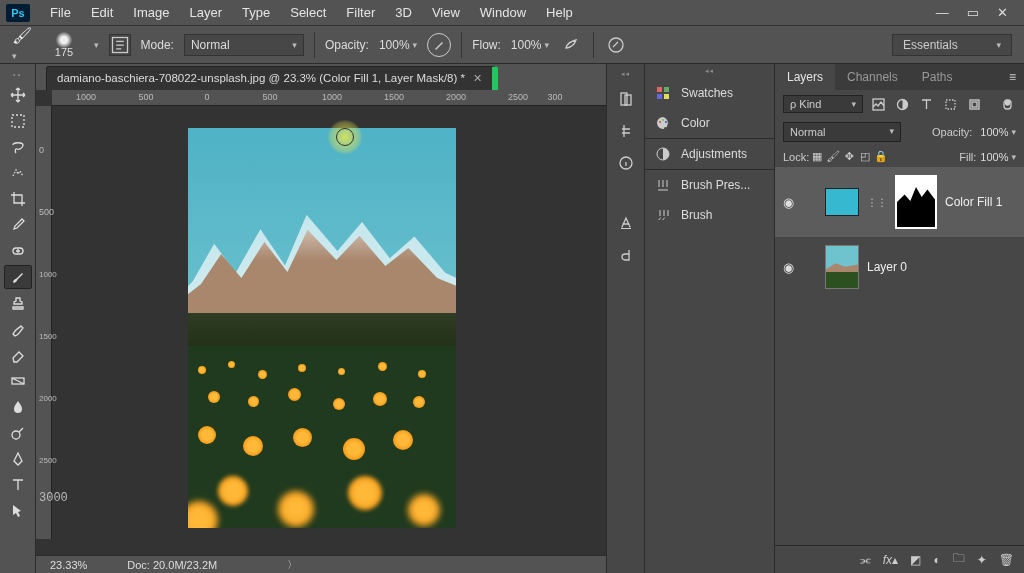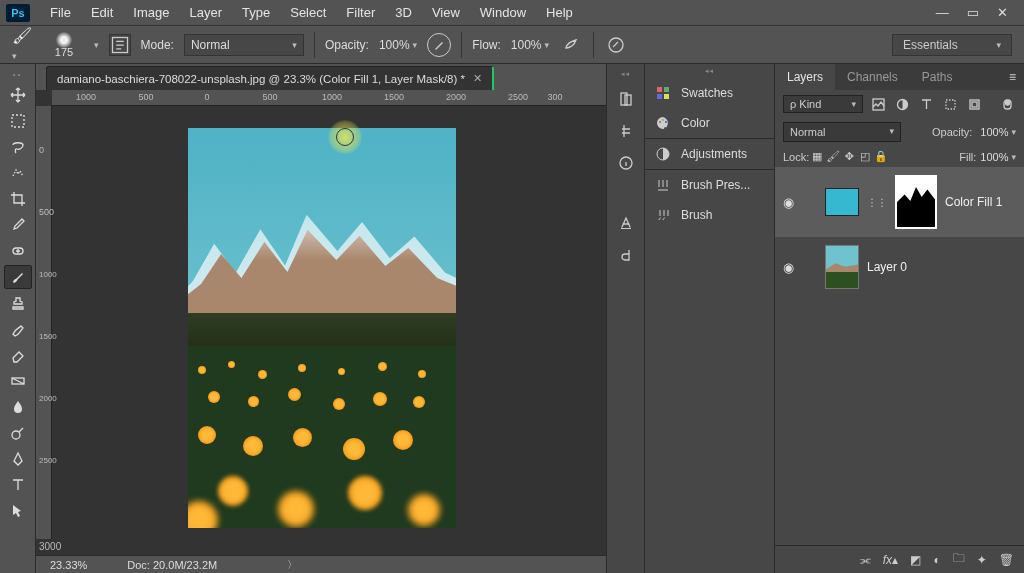--- a/index.html
+++ b/index.html
@@ -34,21 +34,21 @@
 
 .toolcol { width: 36px; background:#535353; border-right:1px solid #2b2b2b; display:flex; flex-direction:column; align-items:center; padding-top:6px; gap:2px; }
 .tool { width:28px; height:24px; display:flex; align-items:center; justify-content:center; color:#ddd; font-size:15px; border-radius:2px; }
 .tool.active { background:#3a3a3a; border:1px solid #222; }
 .tool svg { width:16px; height:16px; stroke:#ddd; fill:none; stroke-width:1.3; }
 .grip { font-size:8px; color:#888; margin-bottom:2px; letter-spacing:2px;}
 
 
 .docarea { flex: 1; background:#333333; display:flex; flex-direction:column; min-width:0; }
 .doctabs { height:26px; background:#535353; display:flex; align-items:flex-end; padding-left:10px; }
-.doctab { background:#333333; border-top:1px solid #222; border-left:1px solid #222; border-right:2px solid #22c55e; padding: 5px 10px; font-size:11.5px; color:#ddd; display:flex; align-items:center; gap:8px; border-radius: 3px 3px 0 0;}
+.doctab { background:#333333; border-top:1px solid #222; border-left:1px solid #222; border-right:6px solid #22c55e; padding: 5px 10px; font-size:11.5px; color:#ddd; display:flex; gap:8px; border-radius: 3px 3px 0 0;}
 .doctab .x { font-size:11px; color:#aaa; }
 .canvas-wrap { flex:1; position:relative; background:#333333; overflow:hidden;}
 .hruler { position:absolute; top:0; left:16px; right:0; height:16px; background:#535353; border-bottom:1px solid #222; display:flex; align-items:flex-end; font-size:9px; color:#bbb; }
 .hruler span { position:absolute; transform:translateX(-50%); top:2px; }
 .vruler { position:absolute; top:16px; left:0; bottom:16px; width:16px; background:#535353; border-right:1px solid #222; }
 .vruler span { position:absolute; font-size:9px; color:#bbb; left:3px; transform: translateY(-50%);}
 .canvas { position:absolute; left:152px; top:38px; width:268px; height:400px; background:#53b5c8; overflow:hidden; }
 .sky { position:absolute; inset:0; background: linear-gradient(180deg,#4fb2c6 0%, #6ec3ce 55%, #9dd0d0 65%); }
 .mountain { position:absolute; left:-10px; right:-10px; top:90px; height:120px; background:#a9876d; clip-path: polygon(0 70%, 8% 55%, 15% 30%, 22% 50%, 30% 20%, 38% 45%, 45% 10%, 55% 35%, 63% 15%, 72% 40%, 80% 25%, 90% 50%, 100% 60%, 100% 100%, 0 100%);}
 .mountain::after { content:""; position:absolute; inset:0; background:linear-gradient(180deg, rgba(255,255,255,.6) 0%, rgba(255,255,255,0) 35%);}
@@ -307,21 +307,21 @@
         <span style="left:466px">2500</span>
         <span style="left:503px">300</span>
       </div>
       <div class="vruler">
         <span style="top:44px">0</span>
         <span style="top:106px">500</span>
         <span style="top:168px;font-size:8px;">1000</span>
         <span style="top:230px;font-size:8px;">1500</span>
         <span style="top:292px;font-size:8px;">2000</span>
         <span style="top:354px;font-size:8px;">2500</span>
-        <span style="top:440px;font-size:10px;">3000</span>
+        <span style="top:392px;font-size:12px;font-family:Liberation Mono, monospace;">3000</span>
       </div>
 
       <div class="canvas">
         <div class="sky"></div>
         <div class="glow"></div>
         <div class="mountain"></div>
         <div class="trees"></div>
         <div class="field">
           <div class="flower" style="left:10px; top:20px; width:8px; height:8px;"></div>
           <div class="flower" style="left:40px; top:15px; width:7px; height:7px;"></div>

